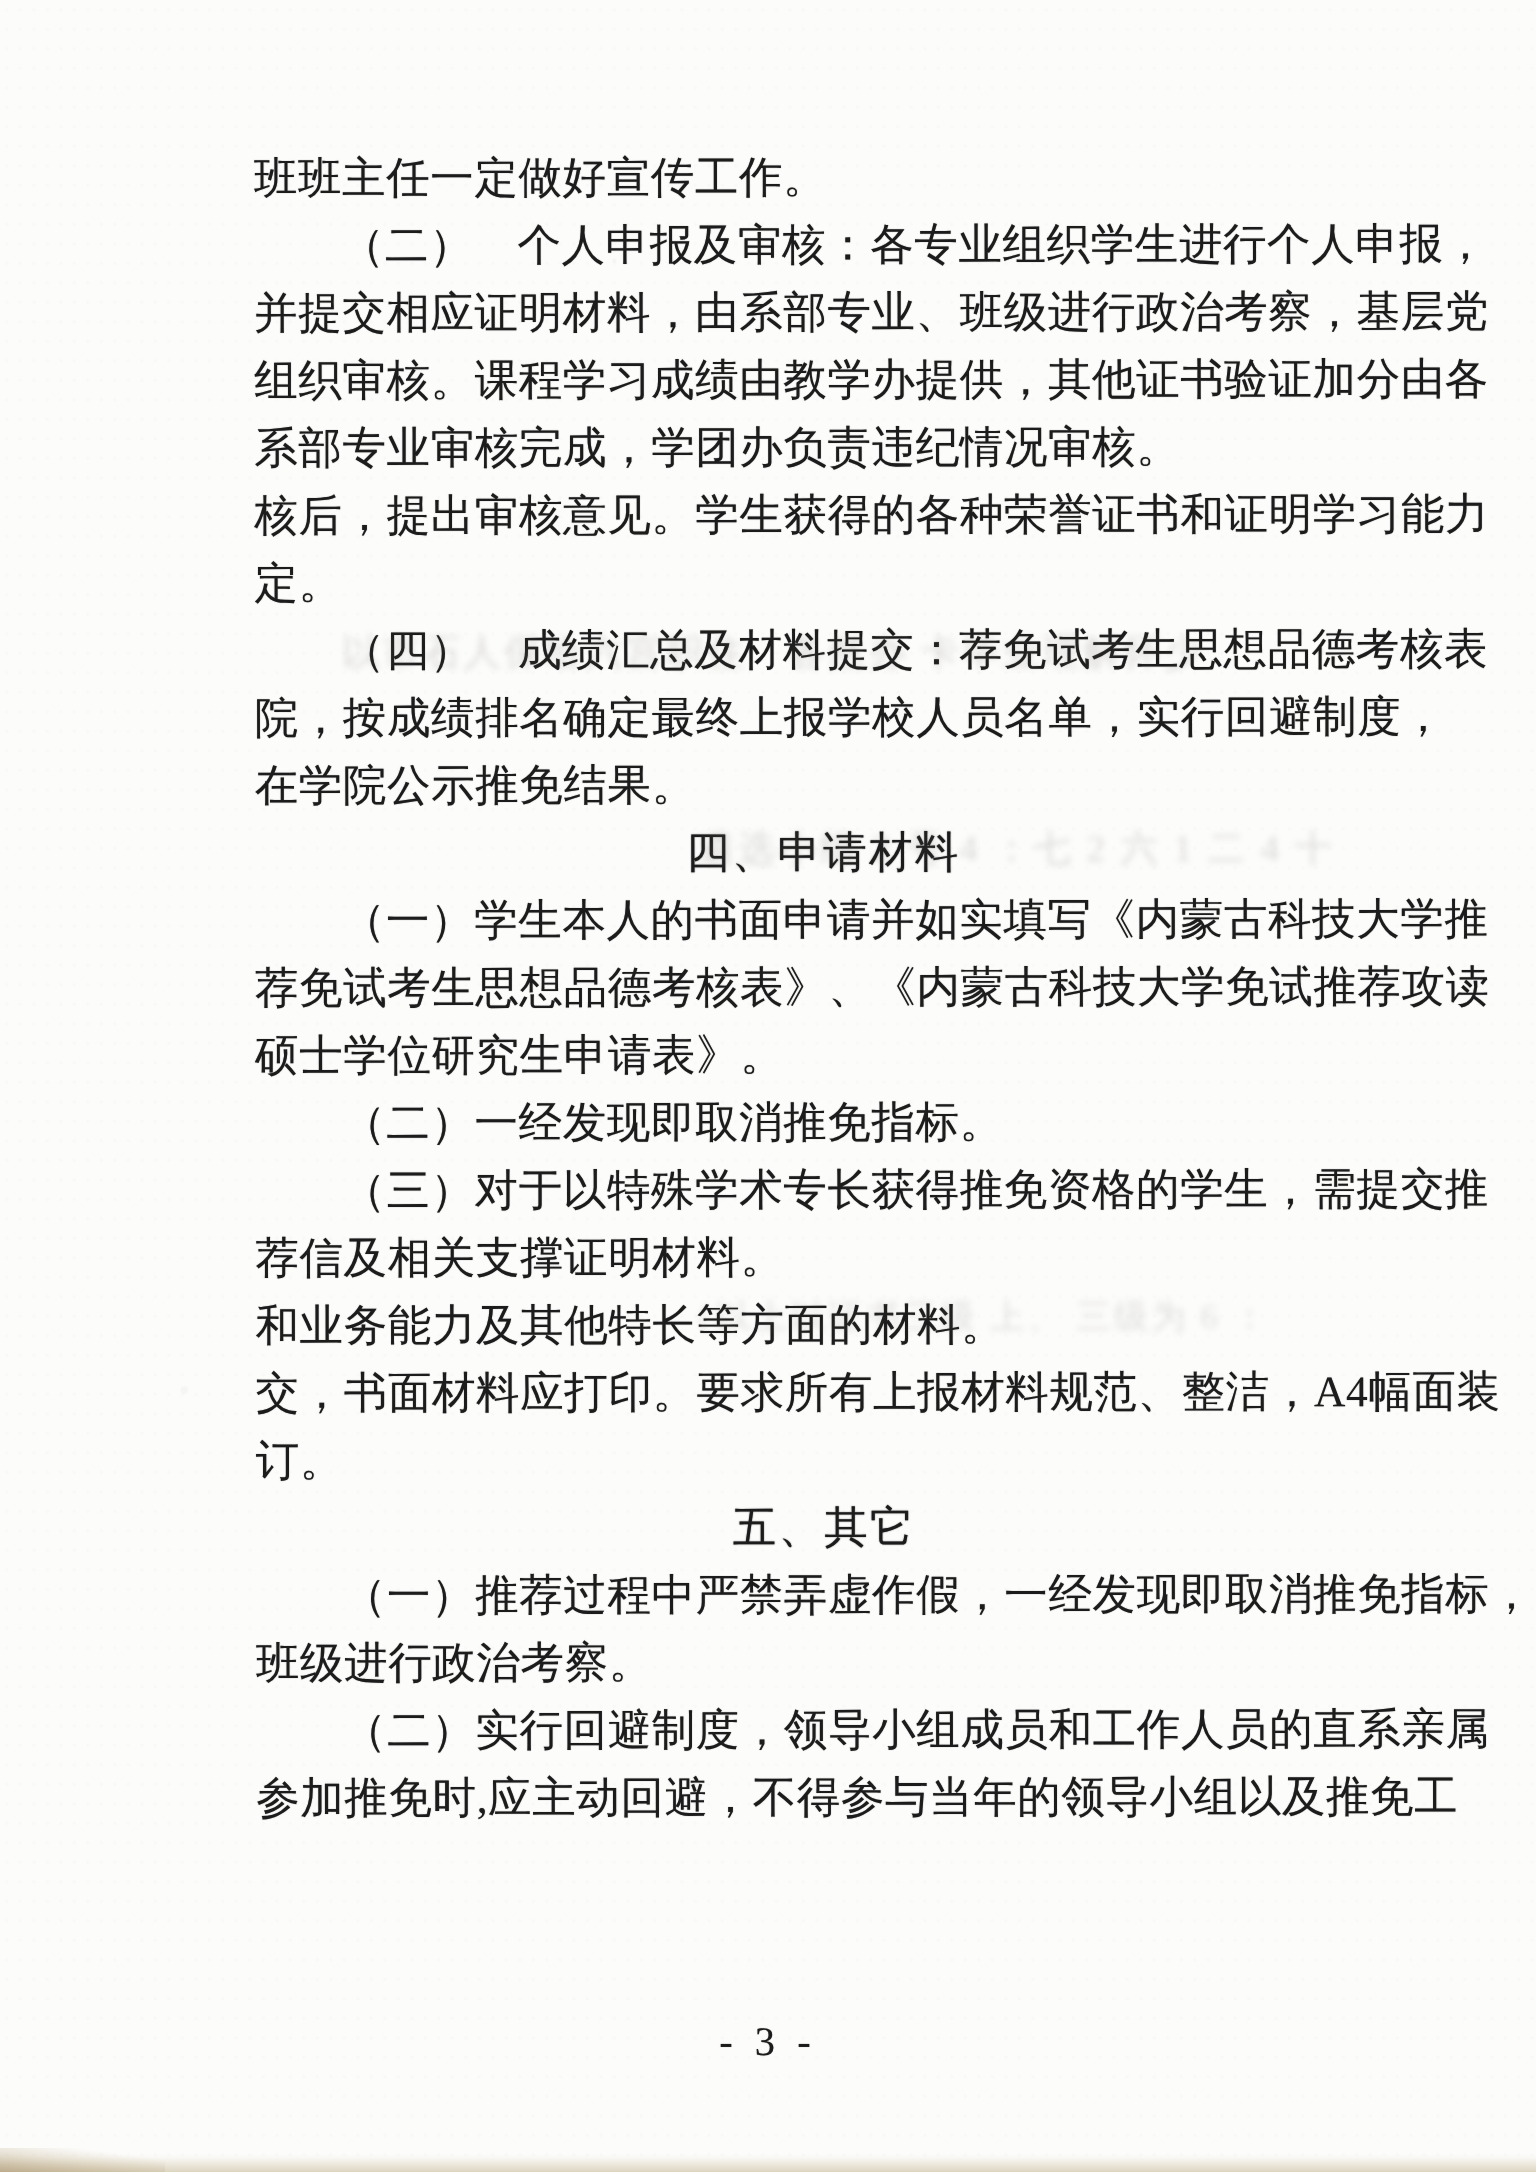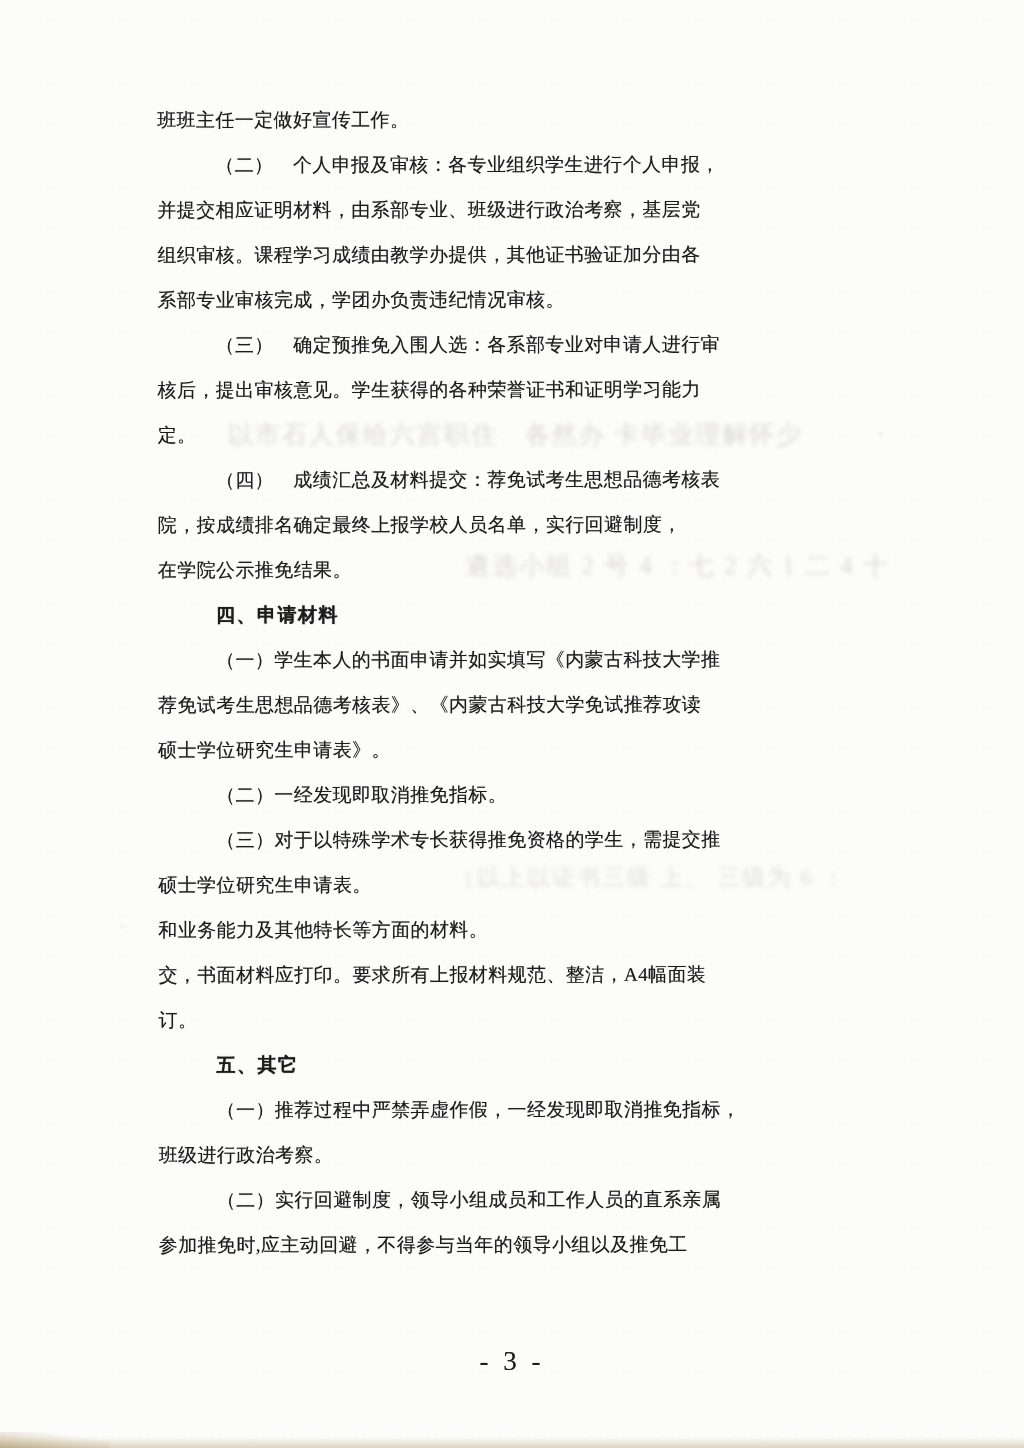--- a/index.html
+++ b/index.html
@@ -24,30 +24,32 @@
   .doc-body {
     position: absolute;
     left: 158px; top: 97px;
     width: 712px;
     transform: rotate(-0.08deg);
     color: #1c1c1c;
   }
   .line {
     height: 45px;
     line-height: 45px;
-    font-size: 19px;
+    font-size: 29px;
     letter-spacing: 0.4px;
     white-space: nowrap;
     text-shadow: 0 0 0.7px rgba(25,25,25,0.55);
+    margin-left: 12px;
   }
   .line.indent { padding-left: 58px; }
   .line.bold {
-    font-weight: 700;
+    font-weight: 400;
     letter-spacing: 1.5px;
     text-shadow: 0 0 0.9px rgba(15,15,15,0.75);
+    text-align: center;
   }
   .page-number {
     position: absolute;
     top: 1341px; left: 0; width: 1024px;
     height: 40px; line-height: 40px;
     text-align: center;
     font-size: 27px;
     color: #1c1c1c;
     letter-spacing: 4px;
     text-shadow: 0 0 0.6px rgba(25,25,25,0.5);
@@ -91,33 +93,32 @@
 <body>
 
 <div class="paper-noise"></div>
 
 <div class="doc-body">
     <div class="line">班班主任一定做好宣传工作。</div>
     <div class="line indent">（二）　个人申报及审核：各专业组织学生进行个人申报，</div>
     <div class="line">并提交相应证明材料，由系部专业、班级进行政治考察，基层党</div>
     <div class="line">组织审核。课程学习成绩由教学办提供，其他证书验证加分由各</div>
     <div class="line">系部专业审核完成，学团办负责违纪情况审核。</div>
-    <div class="line indent">（三）　确定预推免入围人选：各系部专业对申请人进行审</div>
     <div class="line">核后，提出审核意见。学生获得的各种荣誉证书和证明学习能力</div>
     <div class="line">定。</div>
     <div class="line indent">（四）　成绩汇总及材料提交：荐免试考生思想品德考核表</div>
     <div class="line">院，按成绩排名确定最终上报学校人员名单，实行回避制度，</div>
     <div class="line">在学院公示推免结果。</div>
     <div class="line indent bold">四、申请材料</div>
     <div class="line indent">（一）学生本人的书面申请并如实填写《内蒙古科技大学推</div>
     <div class="line">荐免试考生思想品德考核表》、《内蒙古科技大学免试推荐攻读</div>
     <div class="line">硕士学位研究生申请表》。</div>
     <div class="line indent">（二）一经发现即取消推免指标。</div>
     <div class="line indent">（三）对于以特殊学术专长获得推免资格的学生，需提交推</div>
-    <div class="line">硕士学位研究生申请表。</div>
+    <div class="line">荐信及相关支撑证明材料。</div>
     <div class="line">和业务能力及其他特长等方面的材料。</div>
     <div class="line">交，书面材料应打印。要求所有上报材料规范、整洁，A4幅面装</div>
     <div class="line">订。</div>
     <div class="line indent bold">五、其它</div>
     <div class="line indent">（一）推荐过程中严禁弄虚作假，一经发现即取消推免指标，</div>
     <div class="line">班级进行政治考察。</div>
     <div class="line indent">（二）实行回避制度，领导小组成员和工作人员的直系亲属</div>
     <div class="line">参加推免时,应主动回避，不得参与当年的领导小组以及推免工</div>
   </div>
 

